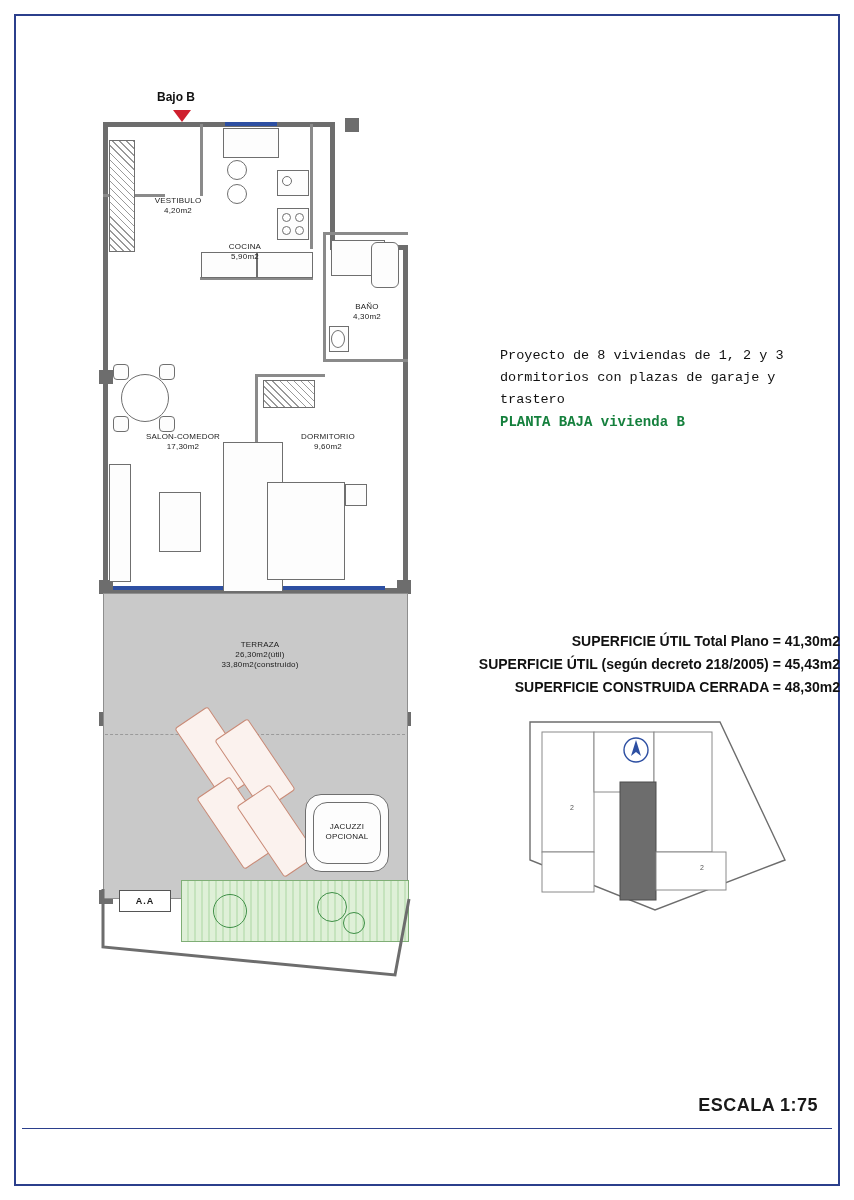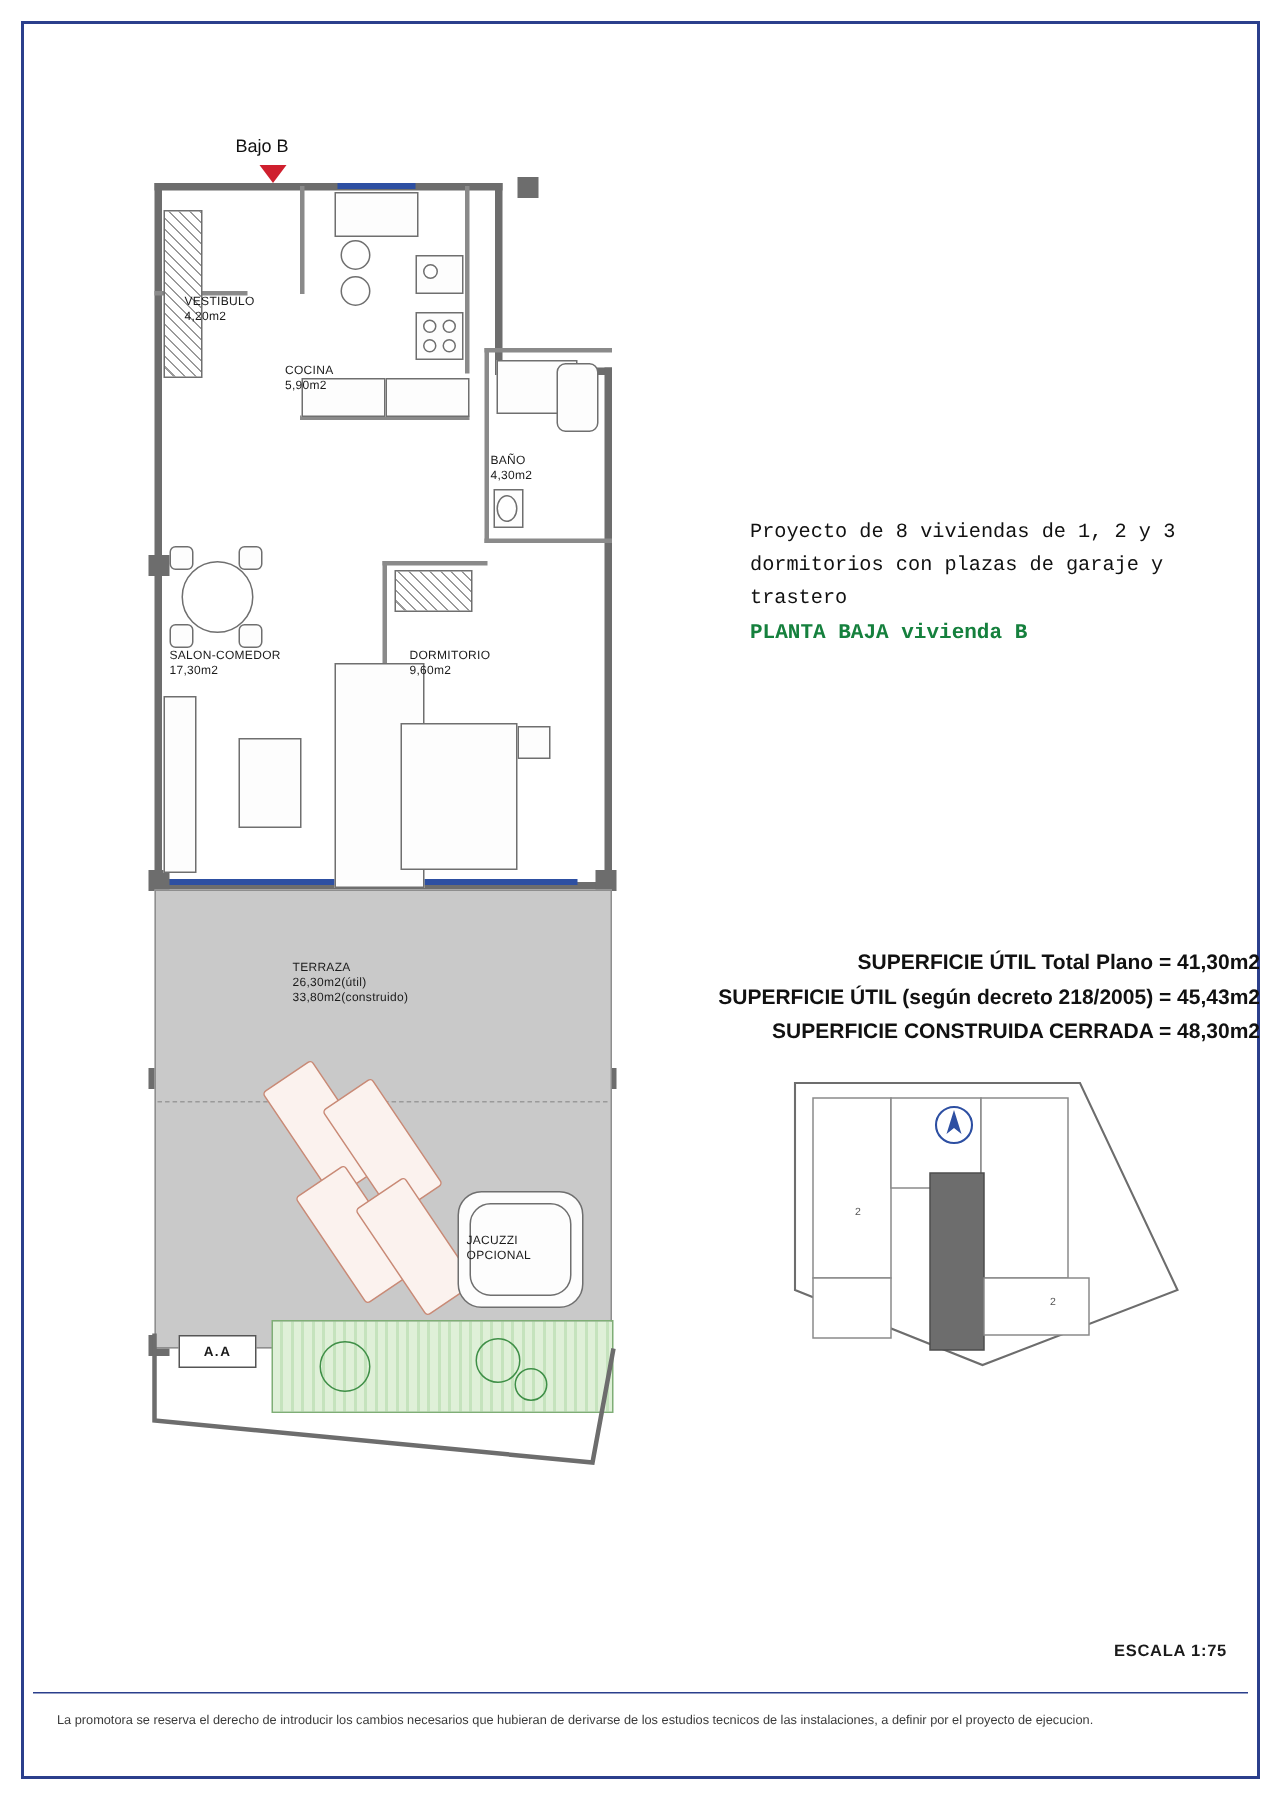--- a/index.html
+++ b/index.html
@@ -5,40 +5,40 @@
   html,body{margin:0;padding:0;background:#ffffff;}
   body{width:854px;height:1200px;font-family:"Liberation Sans",sans-serif;color:#1a1a1a;position:relative;overflow:hidden;}
   .page{position:absolute;left:0;top:0;width:854px;height:1200px;}
   .frame{position:absolute;left:14px;top:14px;width:826px;height:1172px;border:2px solid #2b3f8c;box-sizing:border-box;}
 
   
   .plan{position:absolute;left:95px;top:112px;width:340px;height:860px;}
 
   .wall{position:absolute;background:#6d6d6d;}
   .wallthin{position:absolute;background:#8a8a8a;}
-  .lbl{position:absolute;text-align:left;font-size:8px;line-height:10px;letter-spacing:.2px;color:#1b1b1b;font-family:"Liberation Sans",sans-serif;}
-  .title-bajo{position:absolute;font-size:12px;font-weight:400;color:#111;}
+  .lbl{position:absolute;text-align:center;font-size:8px;line-height:10px;letter-spacing:.2px;color:#1b1b1b;font-family:"Liberation Sans",sans-serif;}
+  .title-bajo{position:absolute;font-size:12px;font-weight:700;color:#111;}
   .marker{position:absolute;width:0;height:0;border-left:9px solid transparent;border-right:9px solid transparent;border-top:12px solid #cf1f2e;}
 
   .terrace{position:absolute;background:#c9c9c9;border:1px solid #8e8e8e;box-sizing:border-box;}
   .garden{position:absolute;background:#d8edd2;border:1px solid #7fae76;box-sizing:border-box;}
   .dashed{position:absolute;border-top:1px dashed #9a9a9a;}
 
   .furn{position:absolute;border:1px solid #6f6f6f;box-sizing:border-box;background:#fdfdfd;}
   .furn-r{position:absolute;border:1px solid #c98a76;box-sizing:border-box;background:#fbf2ee;border-radius:3px;}
   .circle{position:absolute;border:1px solid #6f6f6f;border-radius:50%;background:#fff;box-sizing:border-box;}
   .win{position:absolute;background:#2d4fa2;}
   .aa{position:absolute;border:1px solid #555;background:#fff;box-sizing:border-box;font-size:9px;letter-spacing:1px;display:flex;align-items:center;justify-content:center;font-weight:700;}
 
   
   .proj{position:absolute;left:500px;top:345px;width:330px;font-size:13.5px;line-height:22px;color:#111;font-family:Liberation Mono, monospace;}
   .proj .blue{color:#15803d;font-weight:700;font-size:14px;}
   .surf{position:absolute;left:455px;top:630px;width:385px;text-align:right;font-size:14px;line-height:23px;font-weight:700;color:#111;}
   .keyplan{position:absolute;left:520px;top:710px;width:275px;height:205px;}
-  .escala{position:absolute;right:36px;top:1095px;font-size:11px;font-weight:700;letter-spacing:.5px;}
+  .escala{position:absolute;right:36px;top:1095px;font-size:18px;font-weight:700;letter-spacing:.5px;}
   .disclaimer{position:absolute;left:38px;top:1140px;width:780px;font-size:8.5px;line-height:13px;color:#3a3a3a;}
   .hrule{position:absolute;left:22px;top:1128px;width:810px;border-top:1px solid #2b3f8c;}
 </style>
 </head>
 <body>
 
 <div class="page">
   <div class="frame"></div>
 
   <div class="plan">
@@ -182,14 +182,13 @@
       <rect x="136" y="142" width="70" height="38" fill="#ffffff" stroke="#8a8a8a" stroke-width="1"></rect>
       <circle cx="116" cy="40" r="12" fill="#ffffff" stroke="#2d4fa2" stroke-width="1.4"></circle>
       <path d="M116 30 L121 46 L116 42 L111 46 Z" fill="#2d4fa2"></path>
       <text x="50" y="100" font-family="Liberation Sans, sans-serif" font-size="7" fill="#555">2</text>
       <text x="180" y="160" font-family="Liberation Sans, sans-serif" font-size="7" fill="#555">2</text>
     </svg>
   </div>
 
   <div class="escala">ESCALA  1:75</div>
   <div class="hrule"></div>
-  <div class="disclaimer">La promotora se reserva el derecho de introducir los cambios necesarios que hubieran de derivarse de los estudios tecnicos de las instalaciones, a definir por el proyecto de ejecucion.</div>
 </div>
 
 </body></html>

